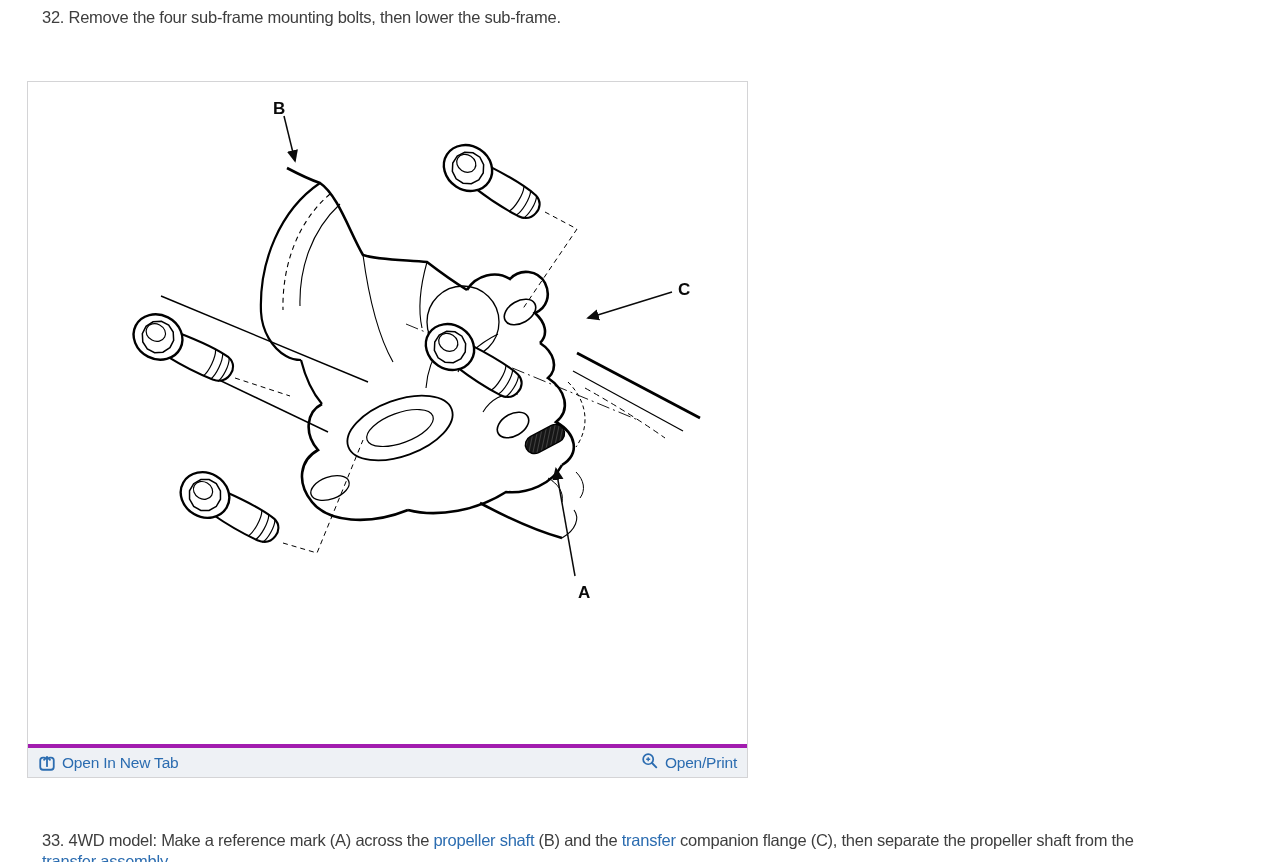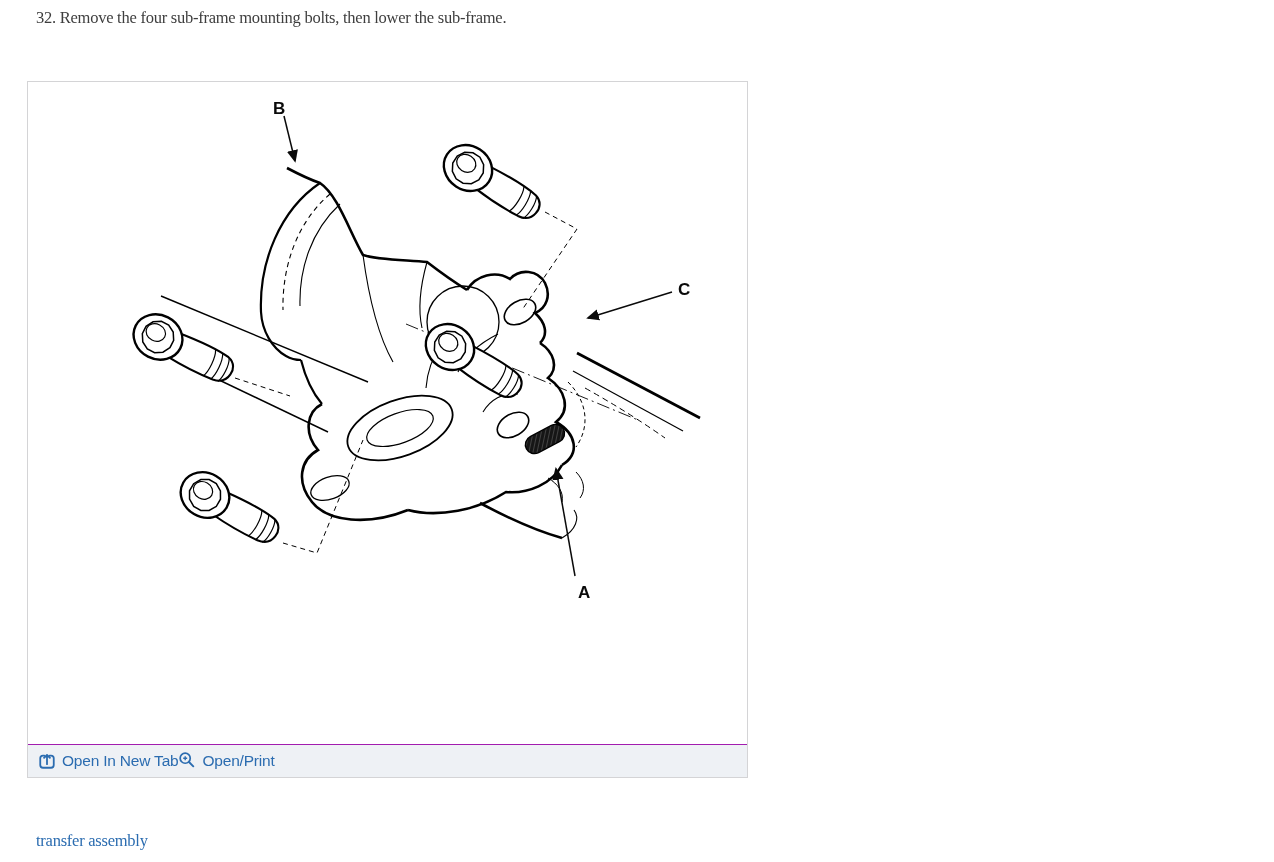--- a/index.html
+++ b/index.html
@@ -1,33 +1,33 @@
 <!DOCTYPE html>
 <html><head>
 <meta charset="utf-8">
 <style>
   * { margin:0; padding:0; box-sizing:border-box; }
   html,body { width:1274px; height:862px; overflow:hidden; background:#ffffff;
     font-family:"Liberation Sans","DejaVu Sans",sans-serif; }
   body { position:relative; }
 
-  .step-text { position:absolute; left:36px; color:#3e3e3e; font-size:16.5px;
-    letter-spacing:-0.25px; line-height:21px; white-space:nowrap;font-family:Liberation Serif, serif; }
+  .step-text { position:absolute; left:42px; color:#3e3e3e; font-size:16.5px;
+    letter-spacing:-0.25px; line-height:21px; white-space:nowrap; }
   #step32 { top:7px; }
   #step33 { top:830px; }
   #step33 .line2 { display:block; white-space:nowrap; }
   .lnk { color:#2b6cb0; cursor:pointer; }
 
   .figure-box { position:absolute; left:27px; top:81px; width:721px; height:697px;
     border:1px solid #d4d4d6; background:#ffffff; }
   .figure-box svg.diagram { position:absolute; left:0; top:0; }
 
   .figure-toolbar { position:absolute; left:0; right:0; bottom:0; height:33px;
-    background:#eef1f5; border-top:1px solid #a21caf;
-    display:flex; align-items:center; justify-content:flex-start;
+    background:#eef1f5; border-top:4px solid #a21caf;
+    display:flex; align-items:center; justify-content:space-between;
     padding:0 10px; }
   .bar-link { display:inline-flex; align-items:center; gap:6px; color:#2b6cb0;
     font-size:15.5px; letter-spacing:-0.2px; cursor:pointer; text-decoration:none; }
   .bar-link svg { display:block; }
 
   .diagram text { font-family:"Liberation Sans","DejaVu Sans",sans-serif;
     font-weight:bold; font-size:17px; fill:#0a0a0a; }
 </style>
 </head>
 <body>
@@ -152,16 +152,19 @@
         <circle cx="8" cy="8" r="5.6" fill="none" stroke="currentColor" stroke-width="1.9"></circle>
         <path d="M8,5.8 V10.2 M5.8,8 H10.2" fill="none" stroke="currentColor" stroke-width="1.5"></path>
         <path d="M12.2,12.2 L17,17" fill="none" stroke="currentColor" stroke-width="2.1" stroke-linecap="round"></path>
       </svg>
       <span>Open/Print</span>
     </a>
   </div>
 </div>
 
 <div id="step33" class="step-text">
+  <span>
+    <span>33. 4WD model: Make a reference mark (A) across the </span><span class="lnk">propeller shaft</span><span> (B) and the </span><span class="lnk">transfer</span><span> companion flange (C), then separate the propeller shaft from the </span>
+  </span>
   <span class="line2">
     <span class="lnk">transfer assembly</span>
   </span>
 </div>
 
 </body></html>

